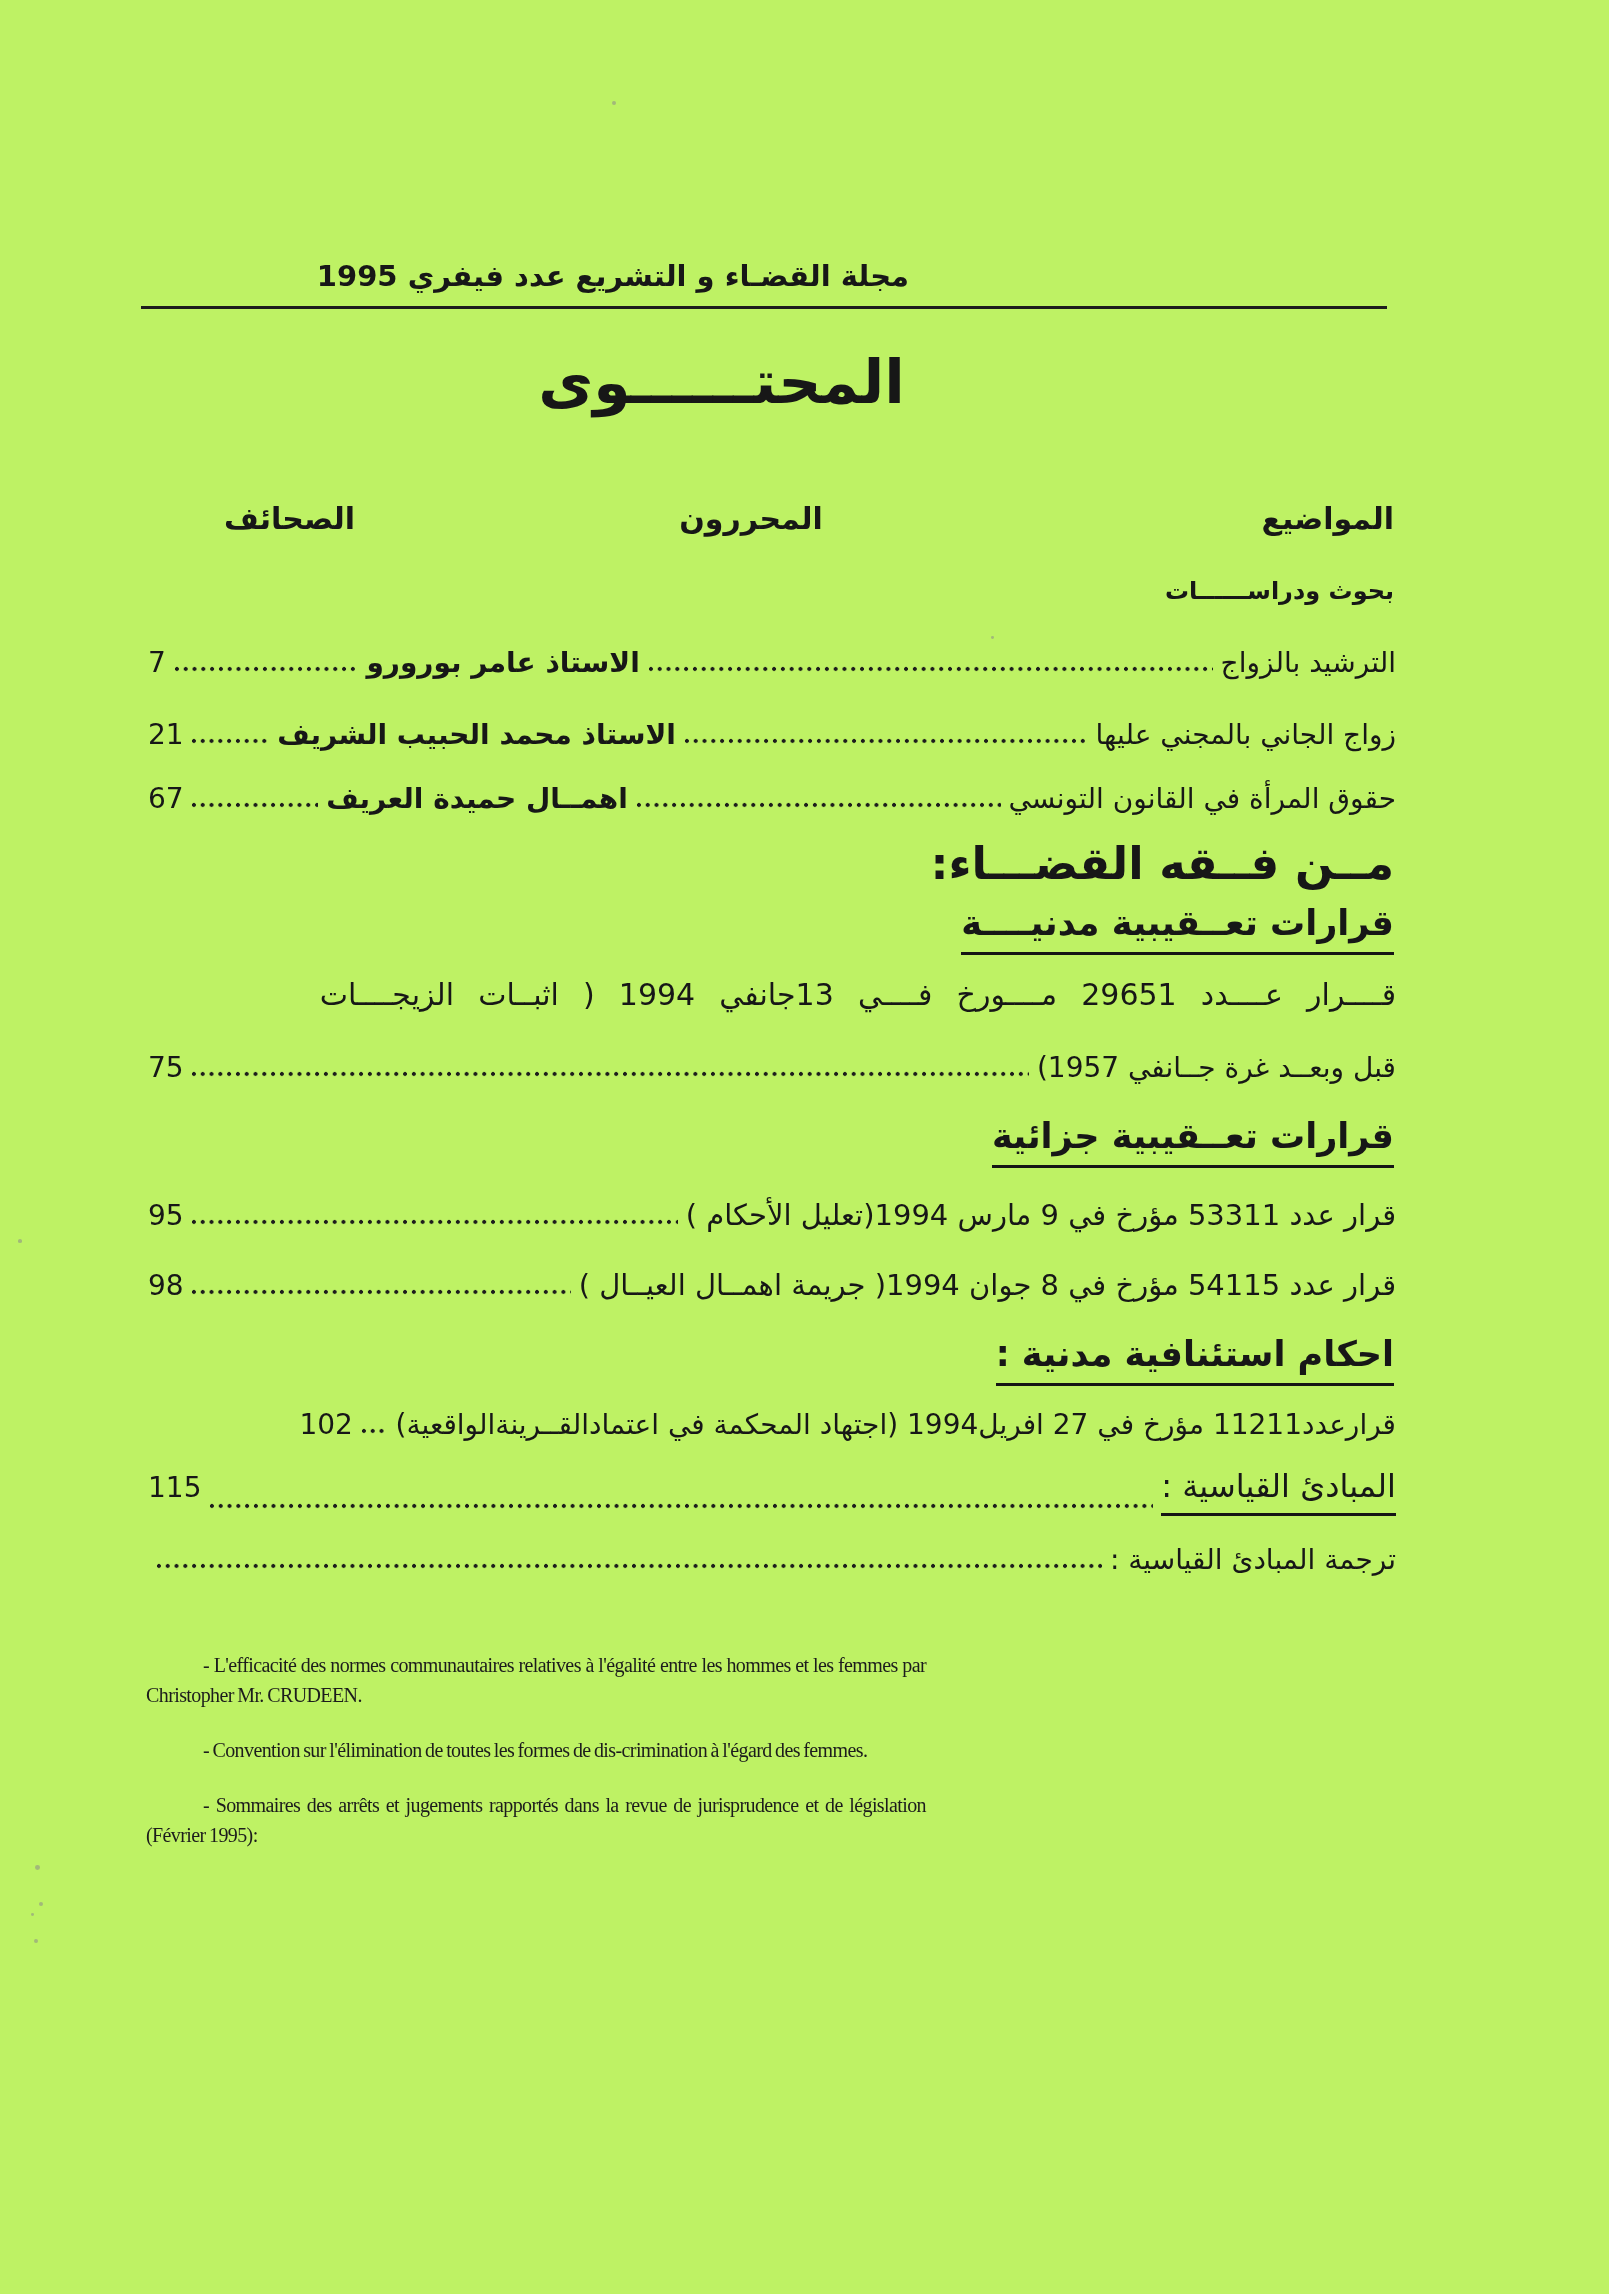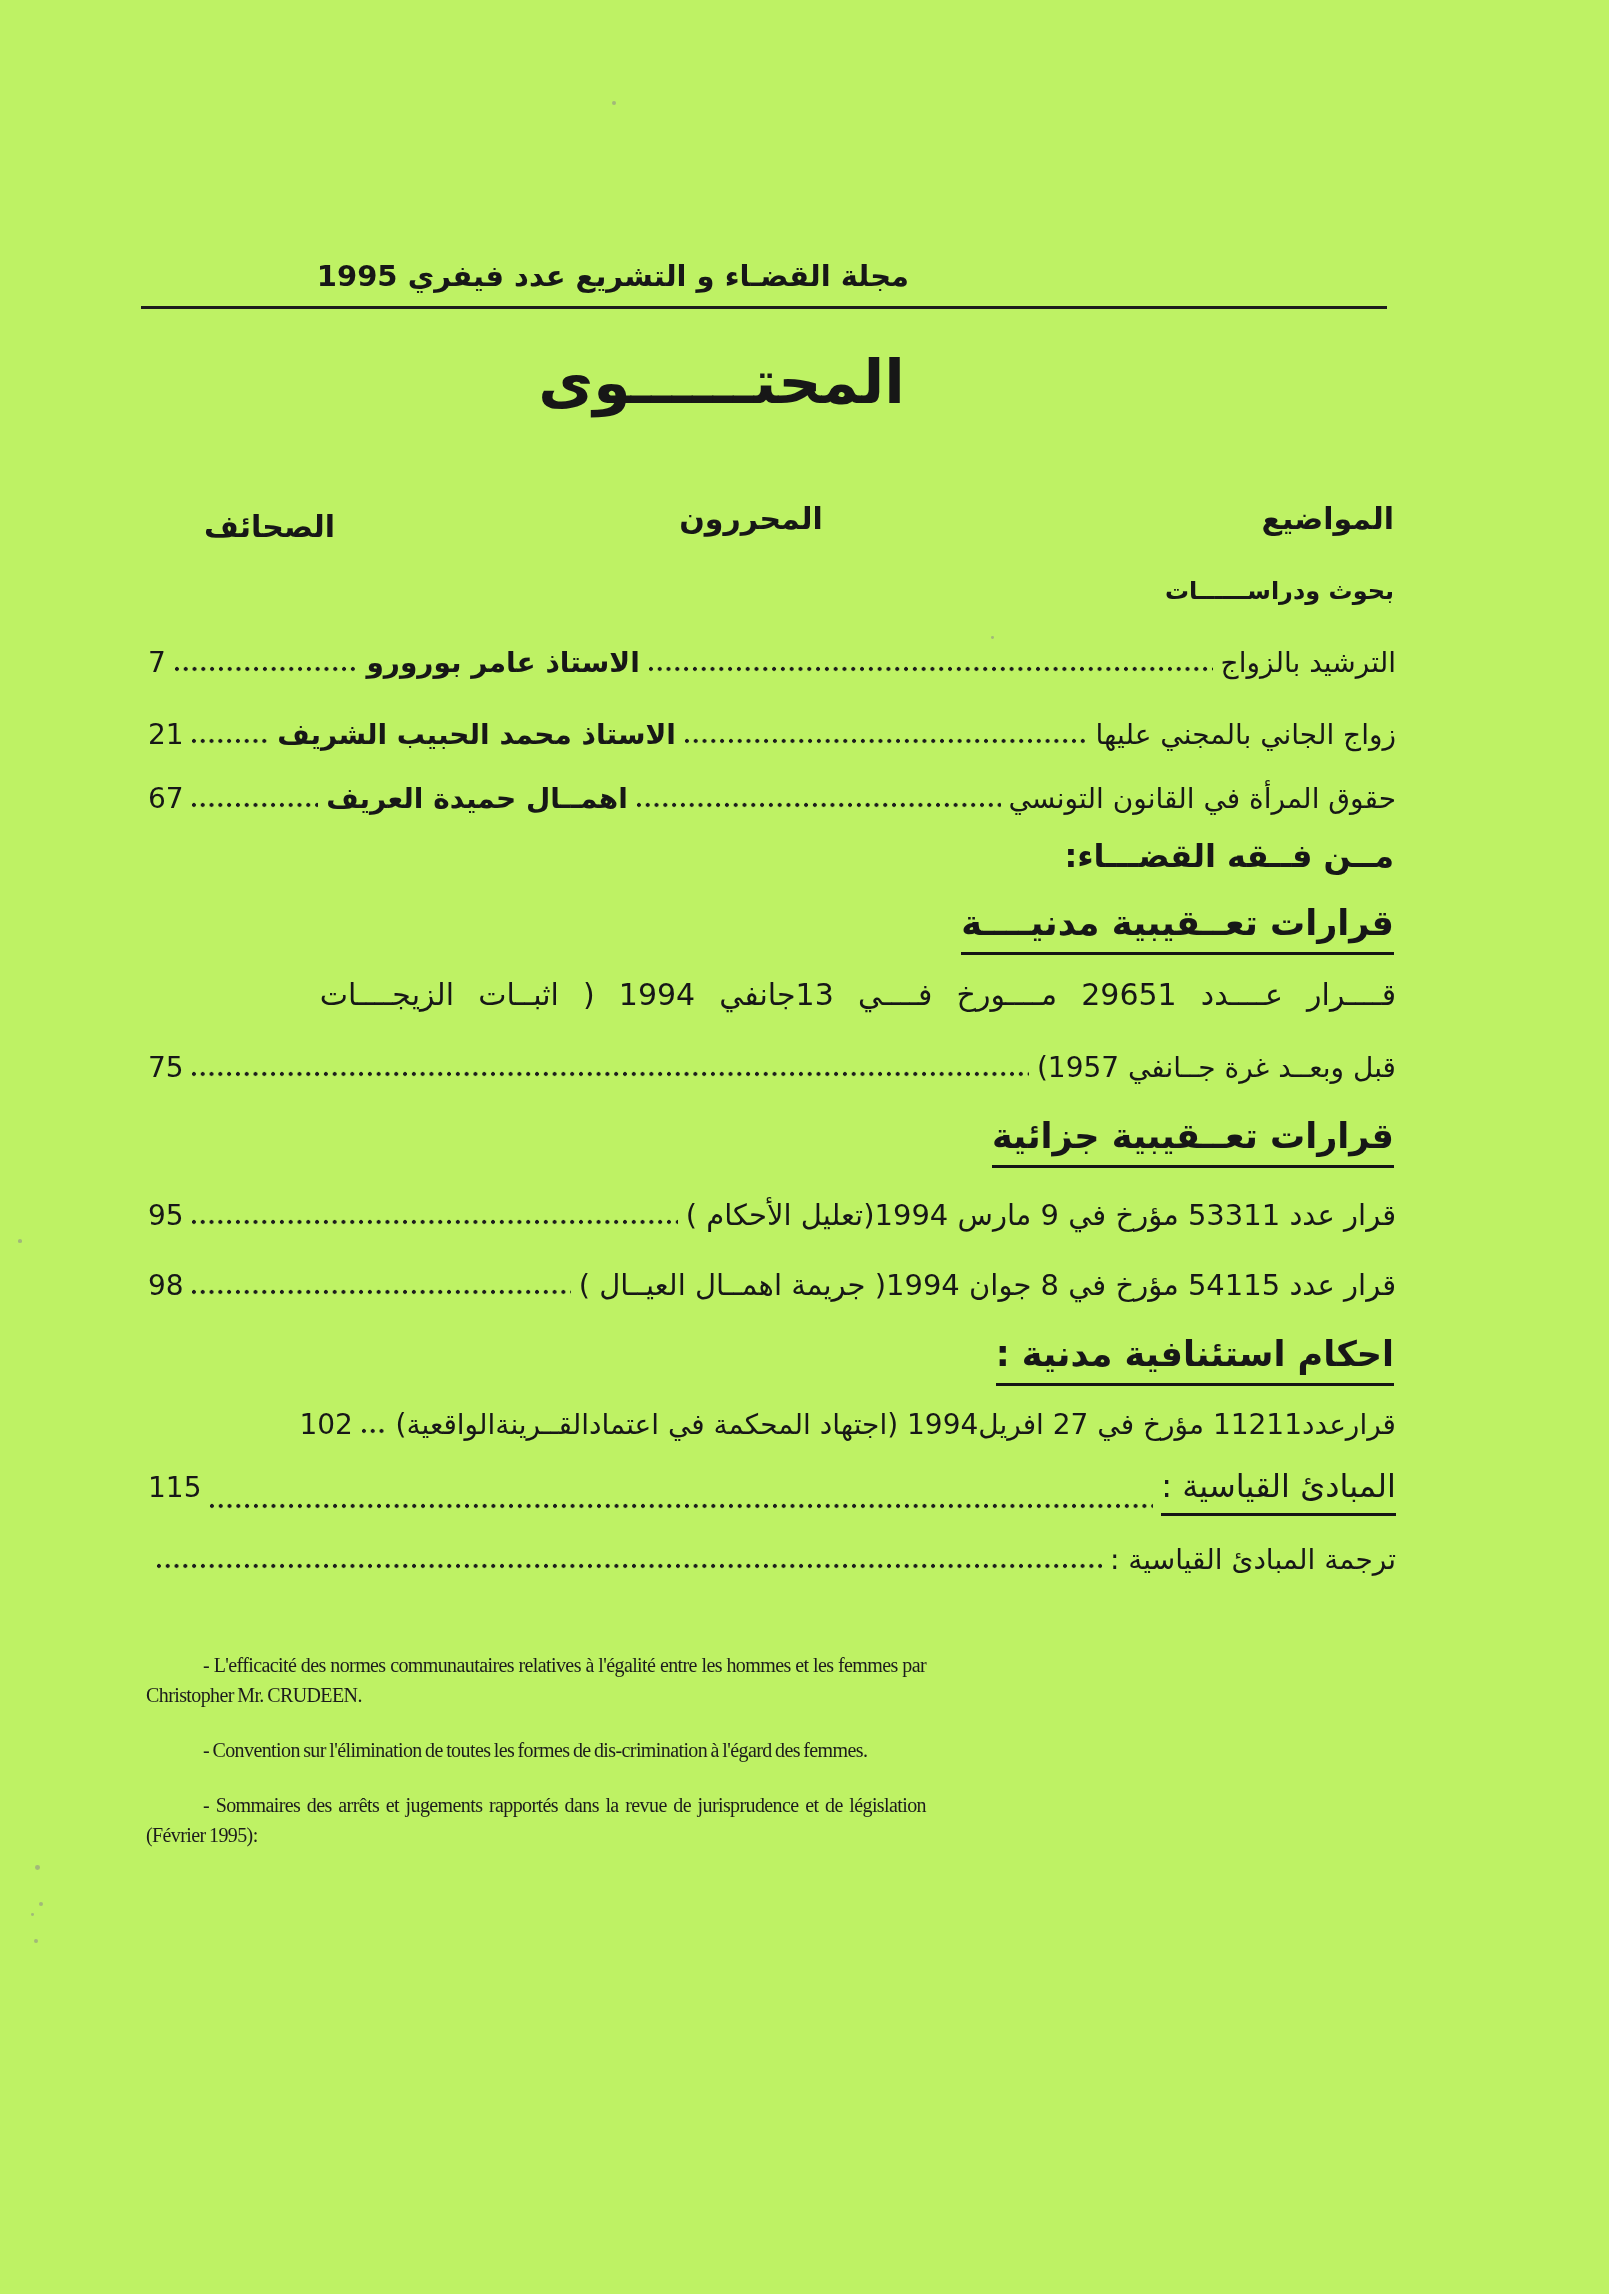--- a/index.html
+++ b/index.html
@@ -23,25 +23,25 @@
   }
   .contents-title{
     position:absolute; top:347px; left:458px; width:527px;
     text-align:center; font-size:60px; font-weight:700; margin:0;
     white-space:nowrap;
   }
   
   .col-head{position:absolute; top:501px; font-size:30px; font-weight:700; white-space:nowrap;}
   .col-topics{right:215px;}
   .col-editors{left:639px; width:224px; text-align:center;}
-  .col-pages{left:204px;margin-top:8px;}
+  .col-pages{left:224px;}
   
   .sec{position:absolute; right:215px; font-weight:700; white-space:nowrap;}
   .sec-research{top:577px; font-size:24px;}
-  .sec-fiqh{top:837px; font-size:32px;}
+  .sec-fiqh{top:837px; font-size:45px;}
   .underlined{border-bottom:3.9px solid #151515; padding-bottom:8.8px;}
   .sec-civcass{top:903px; font-size:35px;}
   .sec-crimcass{top:1116px; font-size:35px;}
   .sec-appeal{top:1334px; font-size:35px;}
   
   .row{
     position:absolute; left:148px; right:213px;
     display:flex; align-items:baseline;
     font-size:28px;
   }

